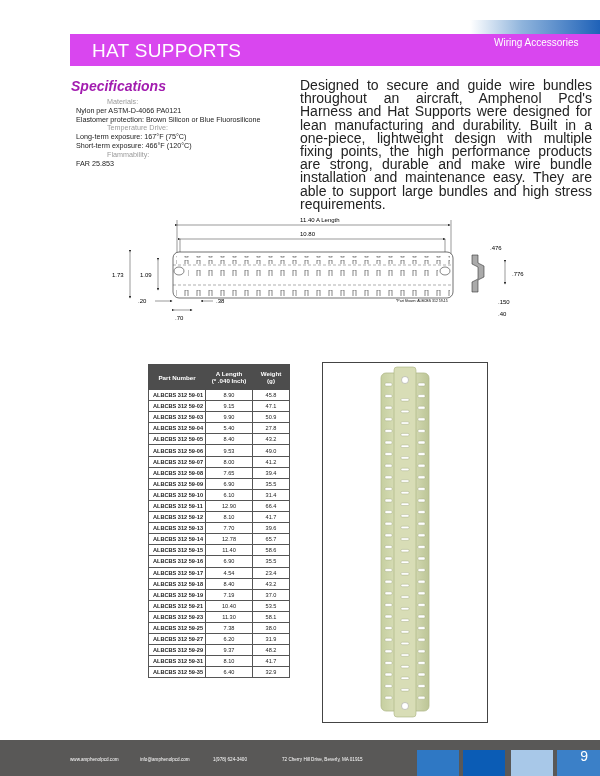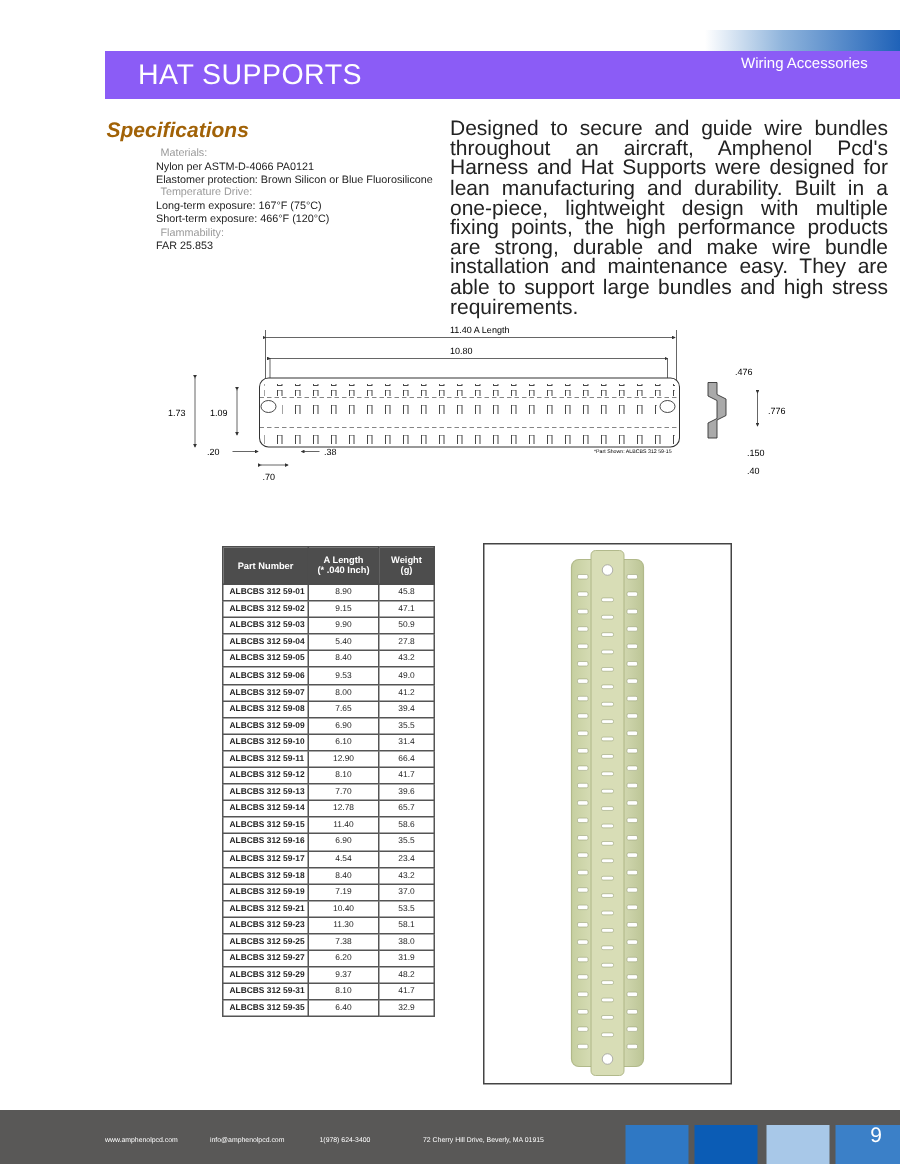--- a/index.html
+++ b/index.html
@@ -1,24 +1,24 @@
 <!DOCTYPE html>
 <html><head>
 <meta charset="utf-8">
 <style>
   * { box-sizing: border-box; margin: 0; padding: 0; }
   body { width: 600px; height: 776px; background: #fff; position: relative; overflow: hidden; font-family: "Liberation Sans", sans-serif; color: #222; }
   .top-gradient { position: absolute; left: 470px; top: 20px; width: 130px; height: 14px; background: linear-gradient(to right, #ffffff 0%, #8fb4dc 40%, #1f62b8 100%); }
-  .header-bar { position: absolute; left: 70px; top: 34px; width: 530px; height: 32px; background: #8b5cf6; }
+  .header-bar { position: absolute; left: 70px; top: 34px; width: 530px; height: 32px; background: #d946ef; }
   .header-title { position: absolute; left: 22px; top: 6px; font-size: 19px; color: #fff; letter-spacing: 0.3px; }
   .header-cat { position: absolute; left: 410px; top: 3px; font-size: 10px; color: #fff; margin-left: 14px; }
-  .spec-title { position: absolute; left: 71px; top: 78px; font-size: 14px; font-weight: bold; font-style: italic; color: #a16207; }
+  .spec-title { position: absolute; left: 71px; top: 78px; font-size: 14px; font-weight: bold; font-style: italic; color: #a21caf; }
   .specs { position: absolute; left: 71px; top: 98px; font-size: 7.2px; line-height: 8.8px; }
   .spec-label { color: #9a9a9a; padding-left: 36px; }
-  .spec-val { padding-left: 5px; color: #222; margin-left: 28px; }
+  .spec-val { padding-left: 5px; color: #222; }
   .desc { position: absolute; left: 300px; top: 79px; width: 292px; font-size: 14px; line-height: 13.2px; text-align: justify; color: #222; }
   .drawing { position: absolute; left: 100px; top: 210px; }
   .part-table { position: absolute; left: 148px; top: 364px; border-collapse: collapse; font-size: 5.6px; }
   .part-table th { background: #4d4d4d; color: #fff; font-weight: bold; font-size: 6.2px; height: 25px; border: 1px solid #4d4d4d; padding: 0 2px; line-height: 7px; }
   .part-table td { border: 1px solid #555; height: 11.1px; text-align: center; color: #222; padding: 0; }
   .part-table td.pn { text-align: left; padding-left: 4px; font-weight: bold; }
   .col1 { width: 57px; } .col2 { width: 47px; } .col3 { width: 37px; }
   .photo-box { position: absolute; left: 322px; top: 362px; width: 166px; height: 361px; border: 1px solid #444; background: #fff; }
   .footer { position: absolute; left: 0; top: 740px; width: 600px; height: 36px; background: #595857; }
   .footer-text { position: absolute; top: 17px; font-size: 4.6px; color: #fff; }

